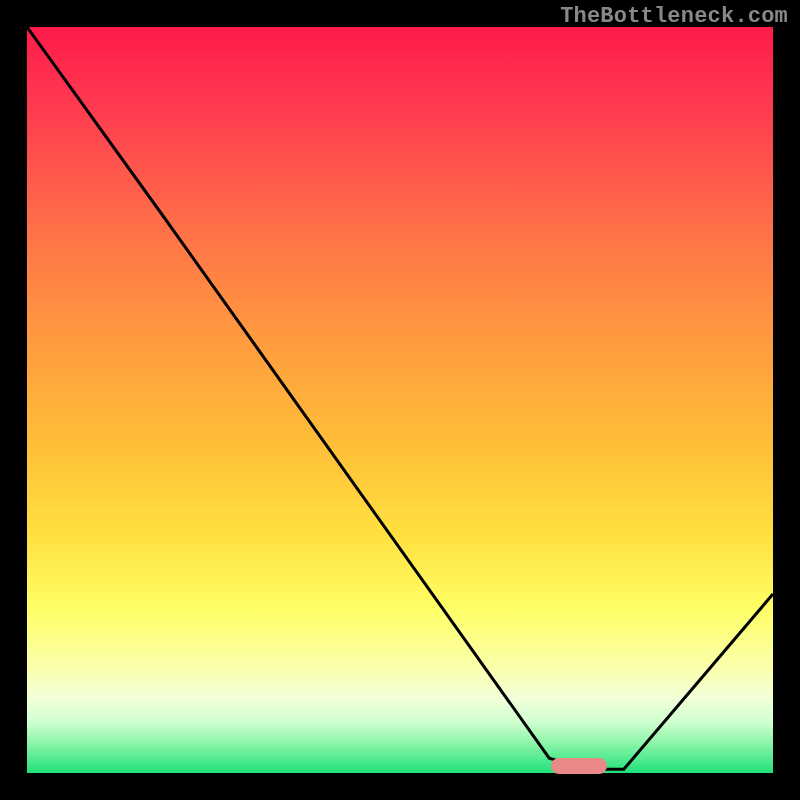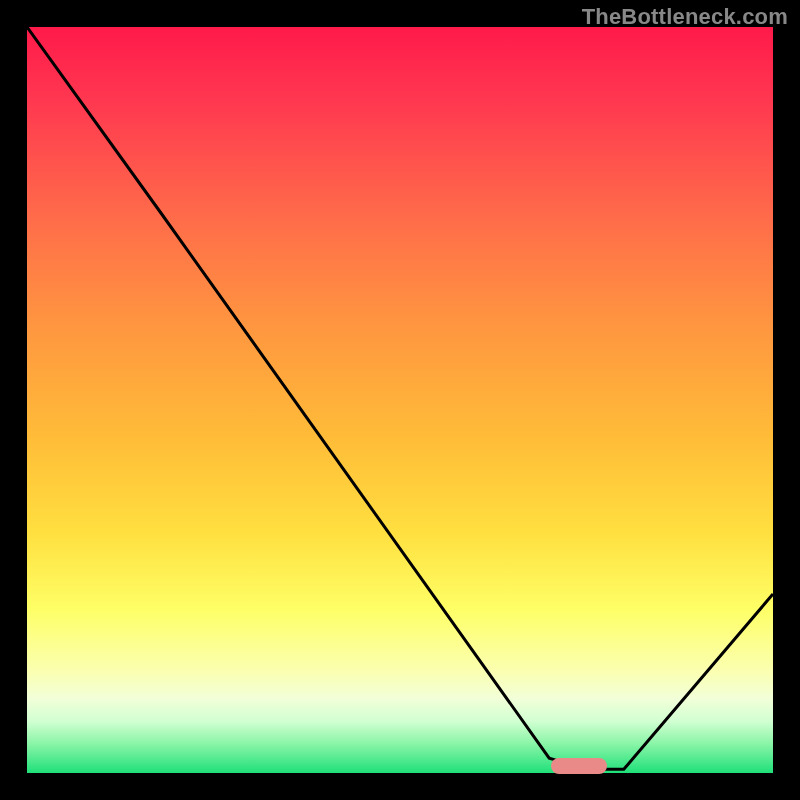--- a/index.html
+++ b/index.html
@@ -33,21 +33,21 @@
       #1fe07a 100%
     );
   }
   .watermark {
     position: absolute;
     top: 4px;
     right: 12px;
     font-size: 22px;
     font-weight: 600;
     color: #888;
-    font-family: Liberation Sans, sans-serif;
+    font-family: Liberation Mono, monospace;
     letter-spacing: 0.2px;
   }
   svg.chart {
     position: absolute;
     left: 0;
     top: 0;
     width: 746px;
     height: 746px;
   }
   .marker {

